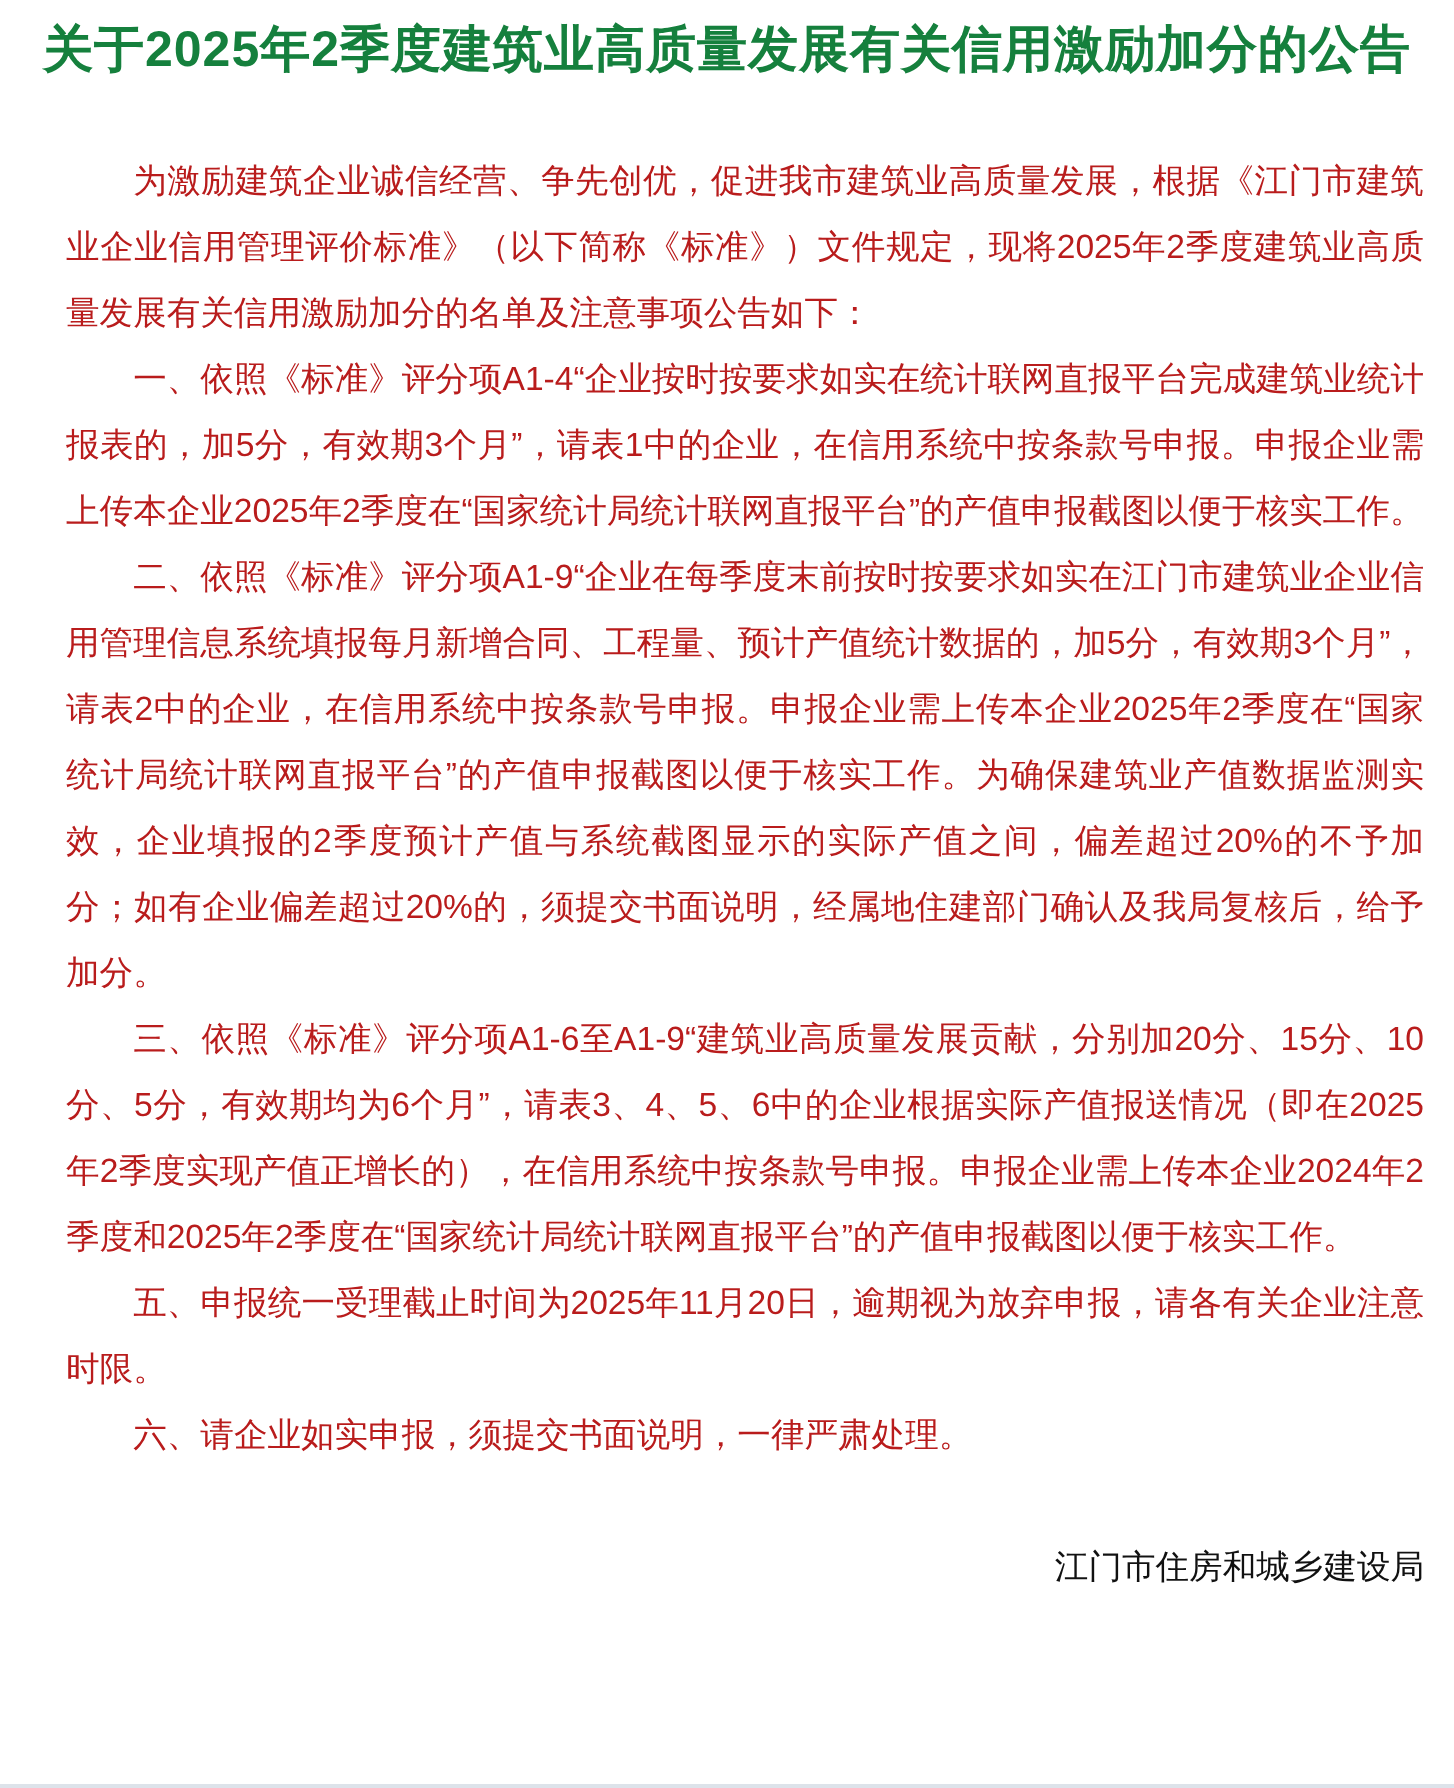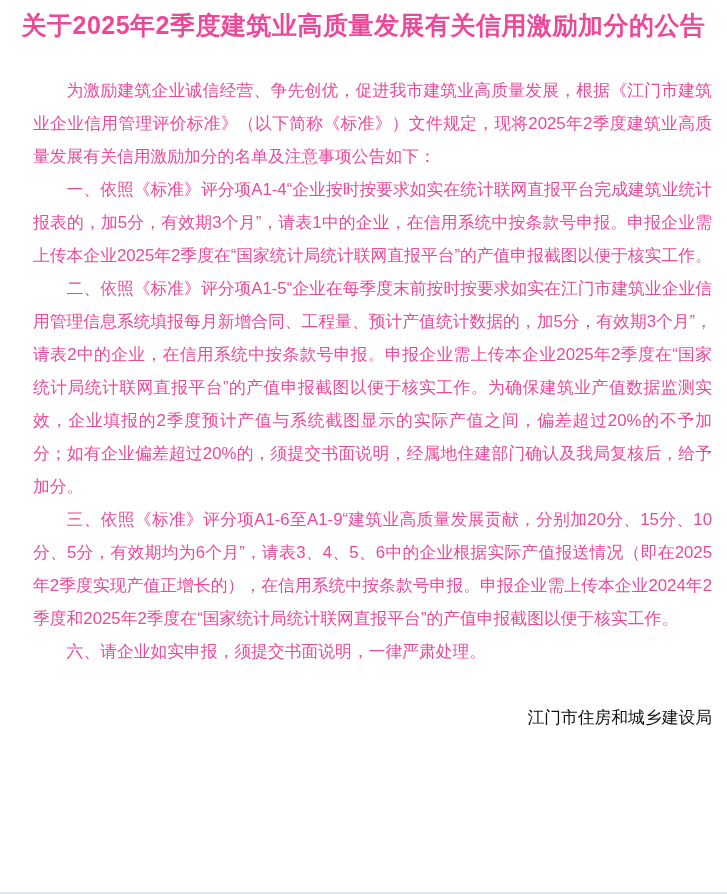--- a/index.html
+++ b/index.html
@@ -17,30 +17,30 @@
     font-family: "Liberation Sans", sans-serif;
     color: #111111;
   }
   .doc-title {
     margin: 0;
     padding-top: 7px;
     font-size: 25px;
     line-height: 36px;
     font-weight: bold;
     text-align: center;
-    color: #ec4899;
+    color: #15803d;
     letter-spacing: 0.5px;
   }
   .doc-body {
     margin: 31px 15px 0 33px;
     font-size: 16.8px;
     line-height: 33px;
     text-align: justify;
     text-justify: inter-ideograph;
-    color: #ec4899;
+    color: #b91c1c;
   }
   .doc-body p {
     margin: 0;
     padding: 0;
     text-indent: 2em;
   }
   .sign-block {
     margin: 33px 15px 0 33px;
     font-size: 16.8px;
     line-height: 33px;
@@ -61,22 +61,23 @@
 </head>
 <body>
 
 <div class="page">
 
   <h1 class="doc-title">关于2025年2季度建筑业高质量发展有关信用激励加分的公告</h1>
 
   <div class="doc-body">
     <p>为激励建筑企业诚信经营、争先创优，促进我市建筑业高质量发展，根据《江门市建筑业企业信用管理评价标准》（以下简称《标准》）文件规定，现将2025年2季度建筑业高质量发展有关信用激励加分的名单及注意事项公告如下：</p>
     <p>一、依照《标准》评分项A1-4“企业按时按要求如实在统计联网直报平台完成建筑业统计报表的，加5分，有效期3个月”，请表1中的企业，在信用系统中按条款号申报。申报企业需上传本企业2025年2季度在“国家统计局统计联网直报平台”的产值申报截图以便于核实工作。</p>
-    <p>二、依照《标准》评分项A1-5“企业在每季度末前按时按要求如实在江门市建筑业企业信用管理信息系统填报每月新增合同、工程量、预计产值统计数据的，加5分，有效期3个月”，请表2中的企业，在信用系统中按条款号申报。申报企业需上传本企业2025年2季度在“国家统计局统计联网直报平台”的产值申报截图以便于核实工作。为确保建筑业产值数据监测实效，企业填报的2季度预计产值与系统截图显示的实际产值之间，偏差超过20%的不予加分；如有企业偏差超过20%的，须提交书面说明，经属地住建部门确认及我局复核后，给予加分。</p>
+    <p>二、依照《标准》评分项A1-9“企业在每季度末前按时按要求如实在江门市建筑业企业信用管理信息系统填报每月新增合同、工程量、预计产值统计数据的，加5分，有效期3个月”，请表2中的企业，在信用系统中按条款号申报。申报企业需上传本企业2025年2季度在“国家统计局统计联网直报平台”的产值申报截图以便于核实工作。为确保建筑业产值数据监测实效，企业填报的2季度预计产值与系统截图显示的实际产值之间，偏差超过20%的不予加分；如有企业偏差超过20%的，须提交书面说明，经属地住建部门确认及我局复核后，给予加分。</p>
     <p>三、依照《标准》评分项A1-6至A1-9“建筑业高质量发展贡献，分别加20分、15分、10分、5分，有效期均为6个月”，请表3、4、5、6中的企业根据实际产值报送情况（即在2025年2季度实现产值正增长的），在信用系统中按条款号申报。申报企业需上传本企业2024年2季度和2025年2季度在“国家统计局统计联网直报平台”的产值申报截图以便于核实工作。</p>
+    <p>五、申报统一受理截止时间为2025年11月20日，逾期视为放弃申报，请各有关企业注意时限。</p>
     <p>六、请企业如实申报，须提交书面说明，一律严肃处理。</p>
   </div>
 
   <div class="sign-block">
     <div>江门市住房和城乡建设局</div>
 
   </div>
 
   <div class="bottom-rule" style="background: rgb(221, 227, 234);"></div>
 

